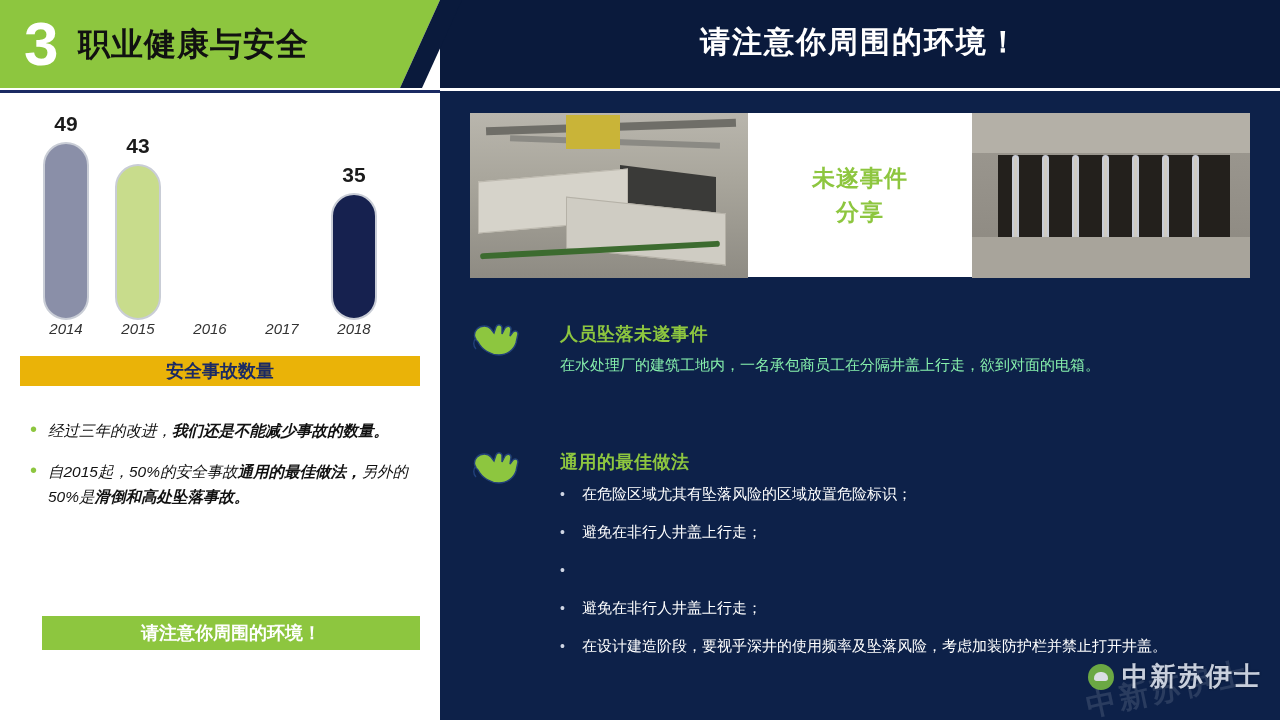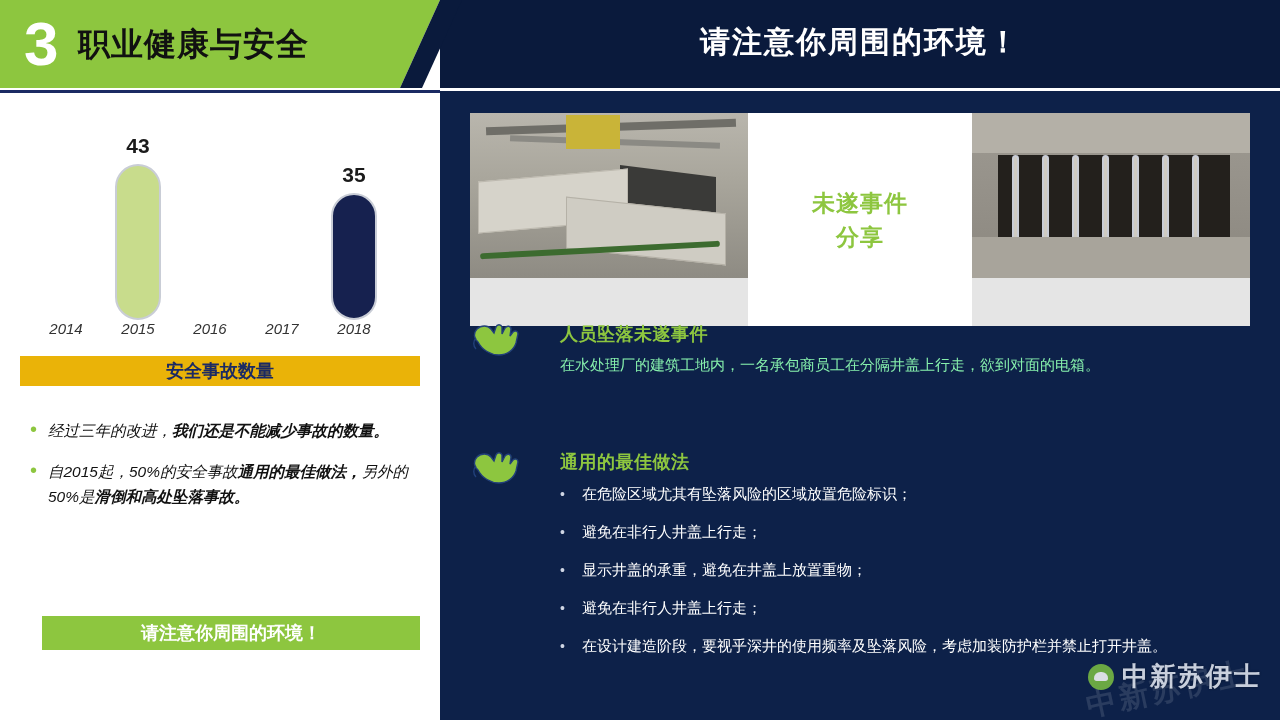--- a/index.html
+++ b/index.html
@@ -102,21 +102,21 @@
     background: #0a1a3c;
     clip-path: polygon(40px 0, 62px 0, 22px 88px, 0 88px);
   }
   .r-divider {
     position: absolute; left: 0; top: 88px; width: 840px; height: 3px;
     background: #ffffff;
   }
 
   
   .photos {
-    position: absolute; left: 30px; top: 113px; width: 780px; height: 213px;
+    position: absolute; left: 30px; top: 113px; width: 780px; height: 164px;
     background: #e5e5e5; display: flex;
   }
   .photo { width: 278px; height: 165px; position: relative; overflow: hidden; }
   .photo-mid {
     flex: 1; display: flex; align-items: center; justify-content: center;
     background: #ffffff;
   }
   .photo-mid-txt {
     color: #8dc63f; font-size: 23px; font-weight: bold; line-height: 34px;
     text-align: center; letter-spacing: 1px;
@@ -188,20 +188,24 @@
 
   <div class="left">
 
     <div class="hdr-green"></div>
     <div class="hdr-num">3</div>
     <div class="hdr-title">职业健康与安全</div>
     <div class="hdr-rule"></div>
 
     <div class="chart">
       <div class="bars" id="bars">
+          <div class="bar-col" style="left: 18px;">
+            <div class="bar-val" style="bottom: 184px;">49</div>
+            <div class="bar" style="height: 178px; background: rgb(138, 143, 168);"></div>
+          </div>
           <div class="bar-col" style="left: 90px;">
             <div class="bar-val" style="bottom: 162px;">43</div>
             <div class="bar" style="height: 156px; background: rgb(200, 220, 140);"></div>
           </div>
           <div class="bar-col" style="left: 306px;">
             <div class="bar-val" style="bottom: 133px;">35</div>
             <div class="bar" style="height: 127px; background: rgb(22, 33, 79);"></div>
           </div>
         </div>
       <div class="axis" id="axis">
@@ -295,21 +299,20 @@
           <div class="sub-row">
             <div class="sub-dot">•</div>
             <div class="sub-txt">在危险区域尤其有坠落风险的区域放置危险标识；</div>
           </div>
           <div class="sub-row">
             <div class="sub-dot">•</div>
             <div class="sub-txt">避免在非行人井盖上行走；</div>
           </div>
           <div class="sub-row">
             <div class="sub-dot">•</div>
-            <div class="sub-txt">显示井盖的承重，避免在井盖上放置重物；</div>
           </div>
           <div class="sub-row">
             <div class="sub-dot">•</div>
             <div class="sub-txt">避免在非行人井盖上行走；</div>
           </div>
           <div class="sub-row">
             <div class="sub-dot">•</div>
             <div class="sub-txt">在设计建造阶段，要视乎深井的使用频率及坠落风险，考虑加装防护栏并禁止打开井盖。</div>
           </div>
         </div>

